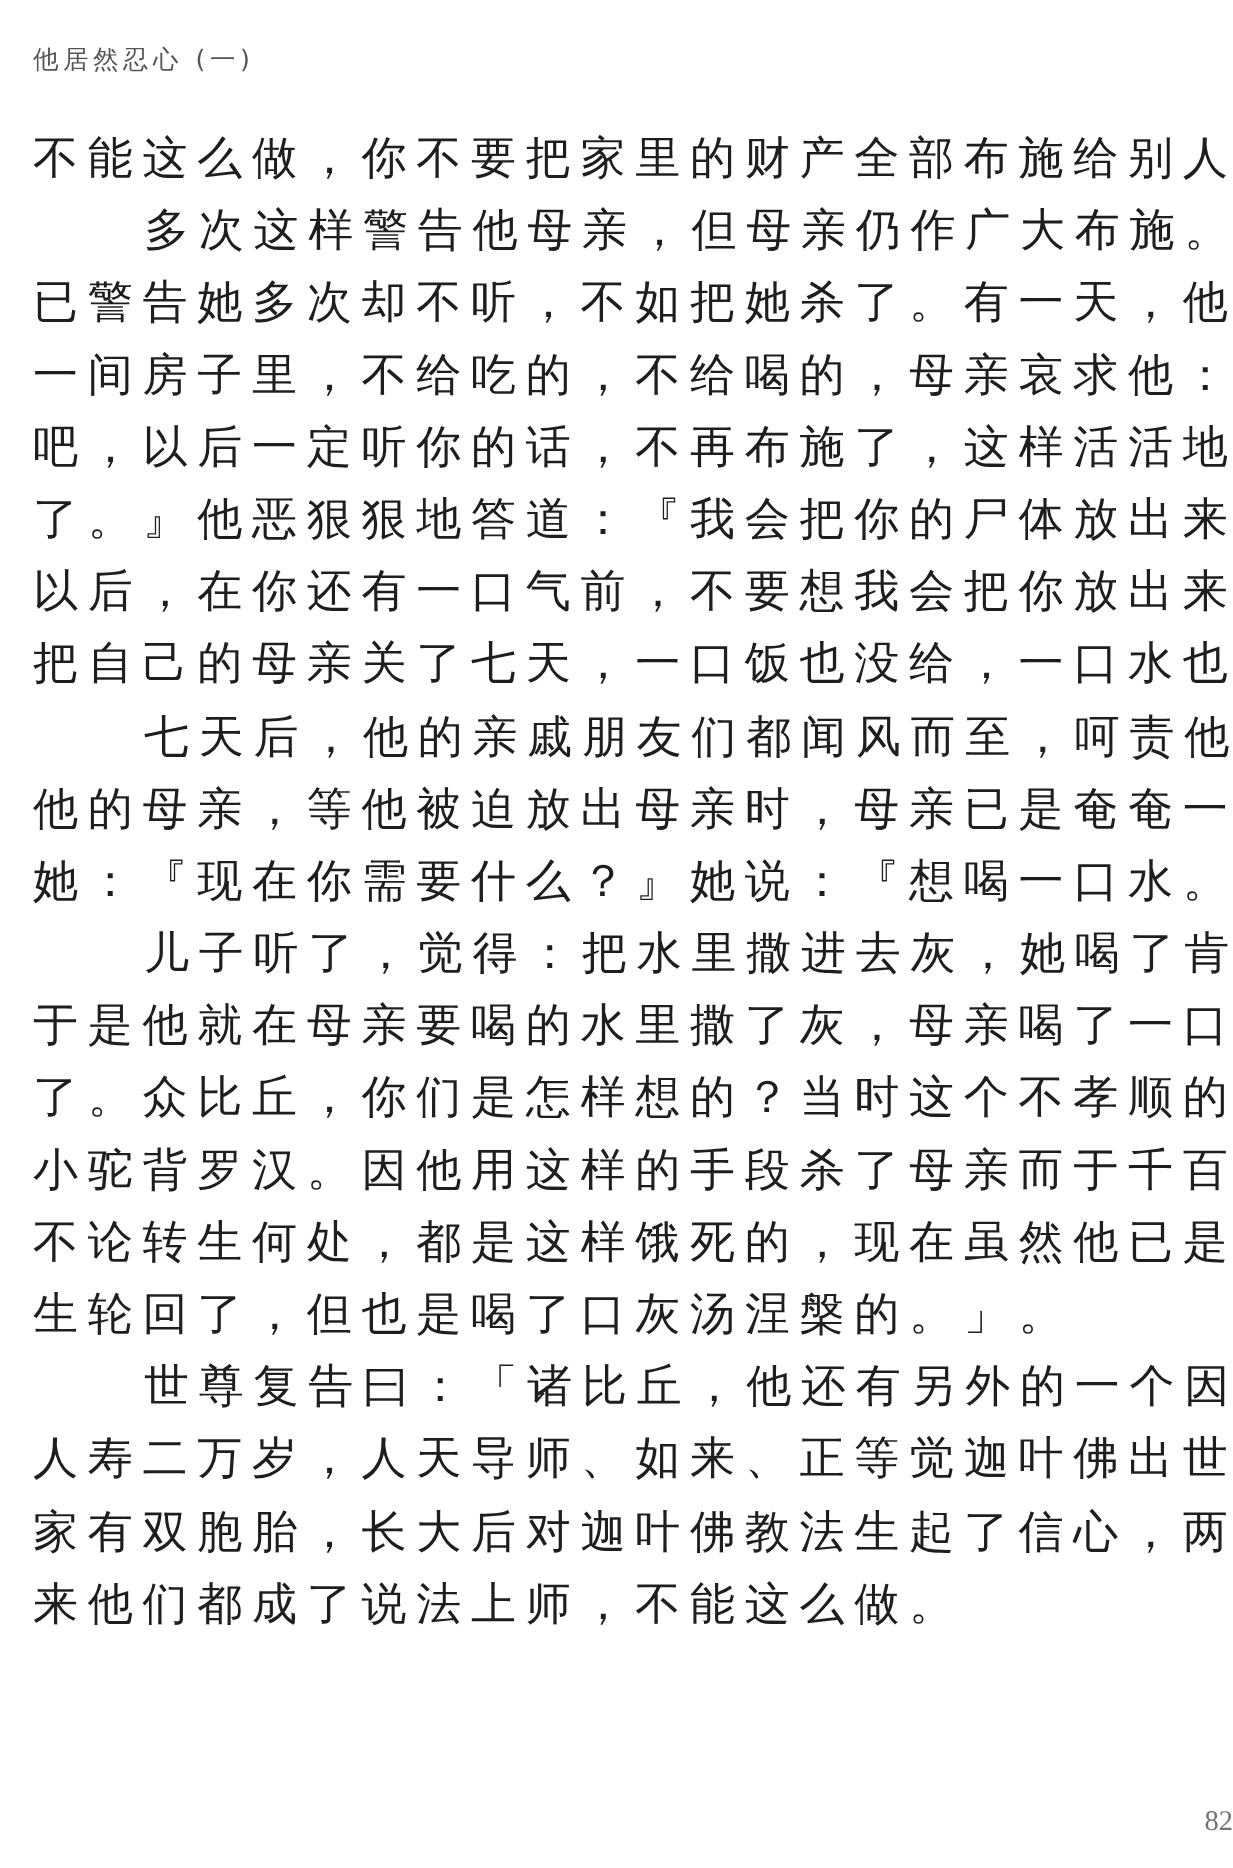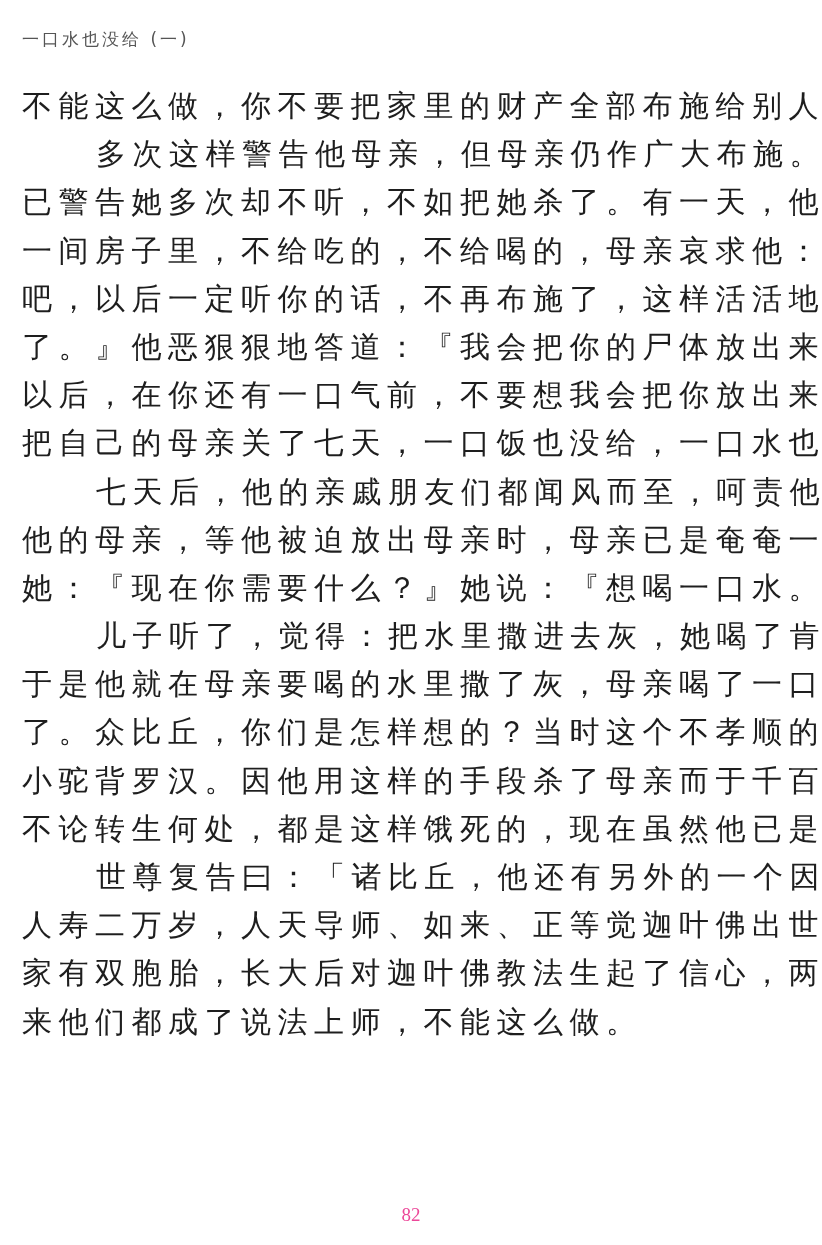--- a/index.html
+++ b/index.html
@@ -4,27 +4,27 @@
 <style>
   html, body { margin: 0; padding: 0; background: #ffffff; }
   body { width: 822px; height: 1245px; position: relative; overflow: hidden;
          font-family: "DejaVu Sans", sans-serif; color: #1a1a1a; }
   .header { position: absolute; left: 22px; top: 28px; font-size: 17px; color: #555;
             letter-spacing: 3px; }
   .body { position: absolute; left: 22px; top: 82px; width: 790px; }
   .line { display: block; height: 48.2px; line-height: 48.2px; font-size: 30px;
           letter-spacing: 6.5px; white-space: nowrap; color: #1e1e1e; }
   .indent { padding-left: 74px; }
-  .page-num { position: absolute; left: 0; width: 822px; top: 1204px; text-align: center;
-              font-family: "Liberation Serif", serif; font-size: 19px; color: #ec4899; }
+  .page-num { position: absolute; left: 0; width: 822px; top: 1204px; text-align: right;
+              font-family: "Liberation Serif", serif; font-size: 19px; color: #737373; }
 </style>
 </head>
 <body>
 
-<div class="header">一口水也没给 (一)</div>
+<div class="header">他居然忍心 (一)</div>
 
 <div class="body">
   <div>
     <span class="line">不能这么做，你不要把家里的财产全部布施给别人。』。</span>
   </div>
   <div>
     <span class="line indent">多次这样警告他母亲，但母亲仍作广大布施。他心生恶念：我</span>
     <span class="line">已警告她多次却不听，不如把她杀了。有一天，他真的把母亲关在</span>
     <span class="line">一间房子里，不给吃的，不给喝的，母亲哀求他：『你把我放了</span>
     <span class="line">吧，以后一定听你的话，不再布施了，这样活活地饿死真太难过</span>
@@ -36,20 +36,21 @@
     <span class="line indent">七天后，他的亲戚朋友们都闻风而至，呵责他，让他立即释放</span>
     <span class="line">他的母亲，等他被迫放出母亲时，母亲已是奄奄一息，亲戚们问</span>
     <span class="line">她：『现在你需要什么？』她说：『想喝一口水。』。</span>
   </div>
   <div>
     <span class="line indent">儿子听了，觉得：把水里撒进去灰，她喝了肯定会马上死的。</span>
     <span class="line">于是他就在母亲要喝的水里撒了灰，母亲喝了一口灰汤，就去世</span>
     <span class="line">了。众比丘，你们是怎样想的？当时这个不孝顺的儿子就是现在的</span>
     <span class="line">小驼背罗汉。因他用这样的手段杀了母亲而于千百世中堕入地狱，</span>
     <span class="line">不论转生何处，都是这样饿死的，现在虽然他已是最后有者不再转</span>
+    <span class="line">生轮回了，但也是喝了口灰汤涅槃的。」。</span>
   </div>
   <div>
     <span class="line indent">世尊复告曰：「诸比丘，他还有另外的一个因缘。那是在贤劫</span>
     <span class="line">人寿二万岁，人天导师、如来、正等觉迦叶佛出世时，有一施主，</span>
     <span class="line">家有双胞胎，长大后对迦叶佛教法生起了信心，两位都出家了，后</span>
     <span class="line">来他们都成了说法上师，不能这么做。</span>
   </div>
 </div>
 
 <div class="page-num">82</div>

